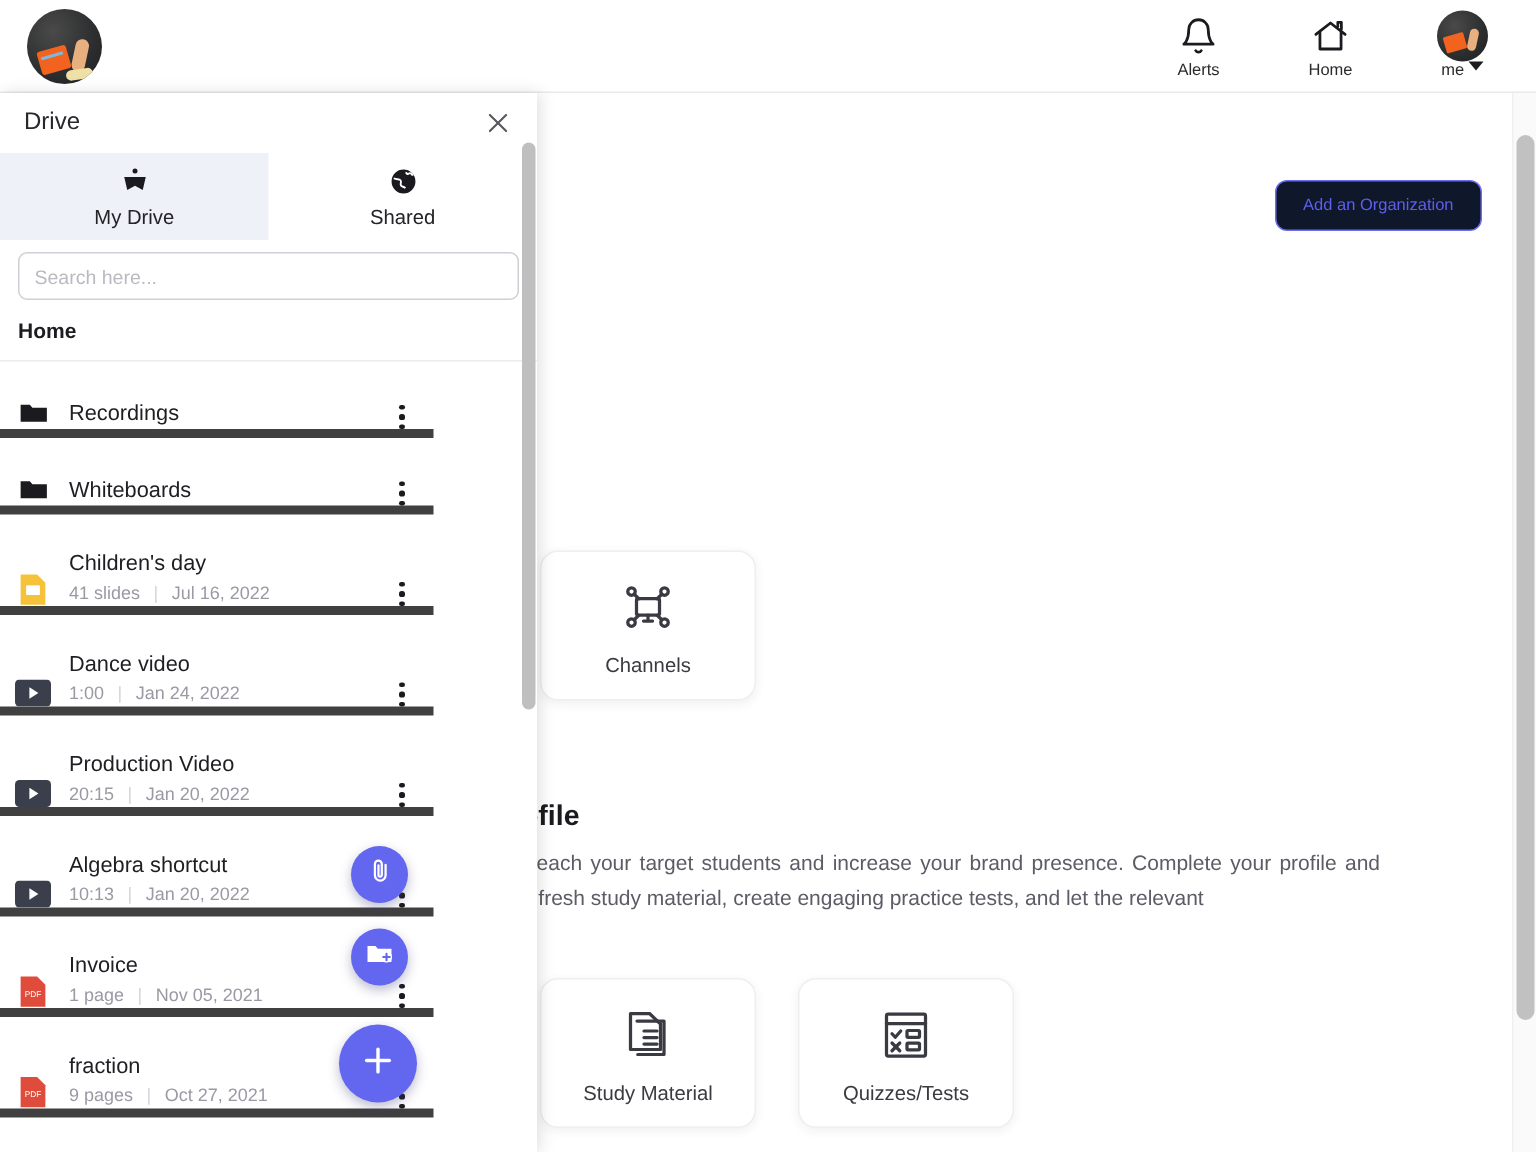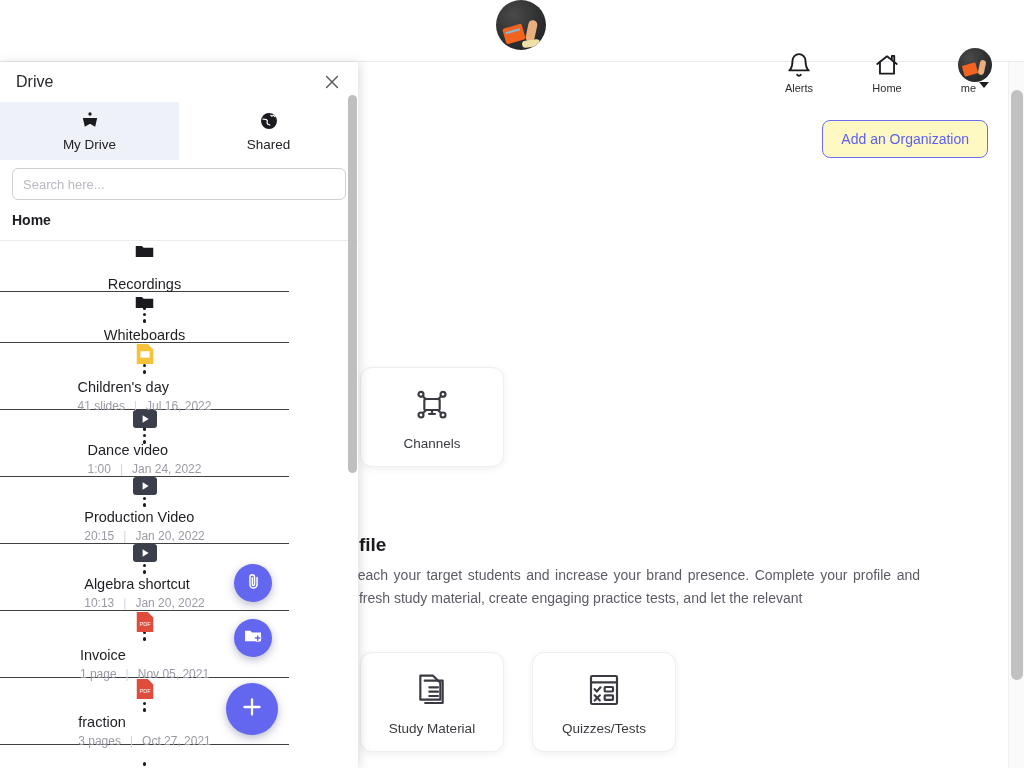--- a/index.html
+++ b/index.html
@@ -12,21 +12,20 @@
   }
 
   
   .topbar {
     position: absolute; top: 0; left: 0;
     width: 1024px; height: 62px;
     background: #ffffff;
     border-bottom: 1px solid #e9e9ee;
     display: flex; align-items: center;
     z-index: 30;
-    flex-direction: column;
   }
   .brand-logo {
     margin-left: 18px;
     width: 50px; height: 50px; border-radius: 50%;
     background: radial-gradient(circle at 35% 30%, #4a4a4a 0%, #2e2f30 55%, #1d1e1f 100%);
     position: relative; overflow: hidden; flex: none;
   }
   .brand-logo .slate {
     position: absolute; left: 8px; top: 26px;
     width: 20px; height: 16px; background: #f1631f;
@@ -73,21 +72,21 @@
   .main {
     position: absolute; top: 62px; left: 0;
     width: 1008px; height: 706px;
     background: #ffffff;
     overflow: hidden;
   }
   .org-btn {
     position: absolute; right: 20px; top: 58px;
     padding: 10px 18px;
     border: 1px solid #6c6ef0; border-radius: 8px;
-    color: #5d5fef; font-size: 14px; background: #fef9c3;
+    color: #5d5fef; font-size: 11px; background: #0f172a;
     cursor: pointer; white-space: nowrap;
   }
 
   .card-row { position: absolute; display: flex; gap: 28px; }
   .row1 { left: 188px; top: 180px; flex-direction: column; }
   .row2 { left: 188px; top: 305px; }
   .row3 { left: 188px; top: 590px; }
 
   .card {
     width: 144px; height: 100px;
@@ -165,24 +164,24 @@
     flex: none; padding: 6px 12px 12px 12px;
     font-size: 14px; font-weight: 700; color: #1c1c21;
   }
 
   .filelist {
     flex: 1; overflow: hidden; position: relative;
     border-top: 1px solid #ececf0;
   }
   .filelist-inner { position: absolute; left:0; top:0; width: 289px; }
   .file-row {
-    display: flex; align-items: center;
+    display: flex; align-items: flex-end;
     height: 51px; padding: 0 10px 0 10px;
-    border-bottom: 1px solid #404040;
-    cursor: pointer; gap: 12px; flex-direction: column;
+    border-bottom: 6px solid #404040;
+    cursor: pointer; gap: 12px;
   }
   .file-row.tall { height: 67px; }
   .file-ico { width: 24px; flex: none; display:flex; align-items:center; justify-content:center; }
   .file-meta { flex: 1; min-width: 0; }
   .file-name { font-size: 14.5px; color: #1e1e23; line-height: 20px; white-space: nowrap; overflow: hidden; text-overflow: ellipsis; }
   .file-sub { font-size: 12px; color: #9a9aa5; line-height: 18px; display: flex; align-items: center; gap: 9px; }
   .file-sub .sep { color: #d3d3dc; }
   .kebab { width: 22px; flex: none; display:flex; flex-direction:column; align-items:center; gap:3px; cursor:pointer; }
   .kebab i { width: 3.5px; height: 3.5px; border-radius: 50%; background: #1b1b1f; display:block; }
 
@@ -570,21 +569,21 @@
       <div class="file-row tall">
         <span class="file-ico">
           <svg width="20" height="22" viewBox="0 0 20 24">
             <path d="M1 1h12l6 6v16H1z" fill="#e04c3c"></path>
             <text x="10" y="16" font-family="Liberation Sans, sans-serif" font-size="6" fill="#fff" text-anchor="middle">PDF</text>
           </svg>
         </span>
         <span class="file-meta">
           <span class="file-name">fraction</span>
           <span class="file-sub">
-            <span>3 pages</span>
+            <span>9 pages</span>
             <span class="sep">|</span>
             <span>Oct 27, 2021</span>
           </span>
         </span>
         <span class="kebab">
             <i></i>
             <i></i>
             <i></i>
           </span>
       </div>

